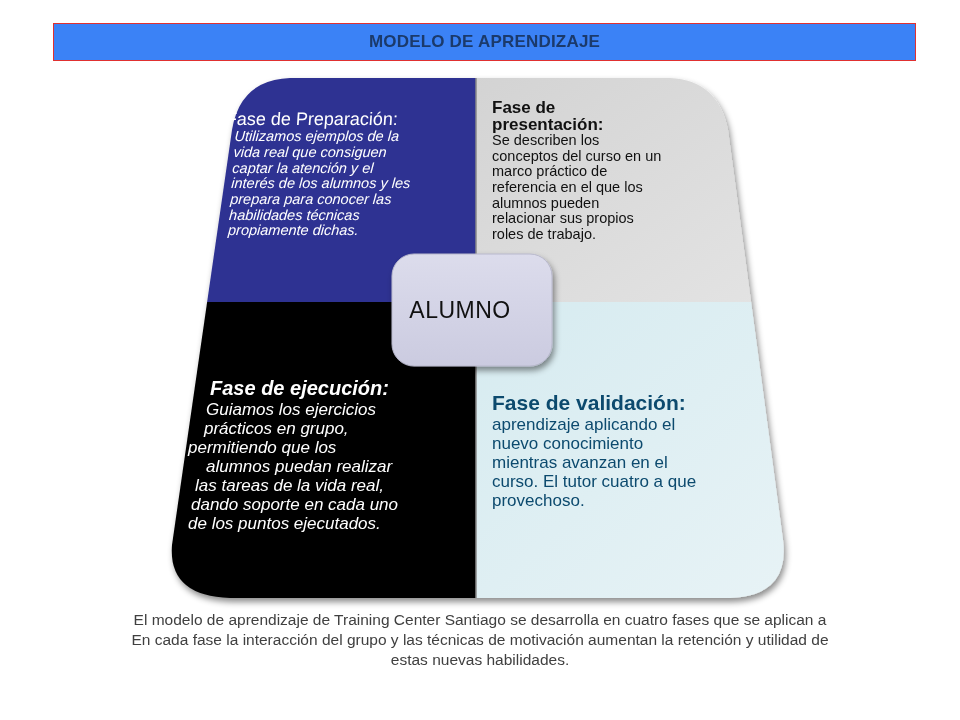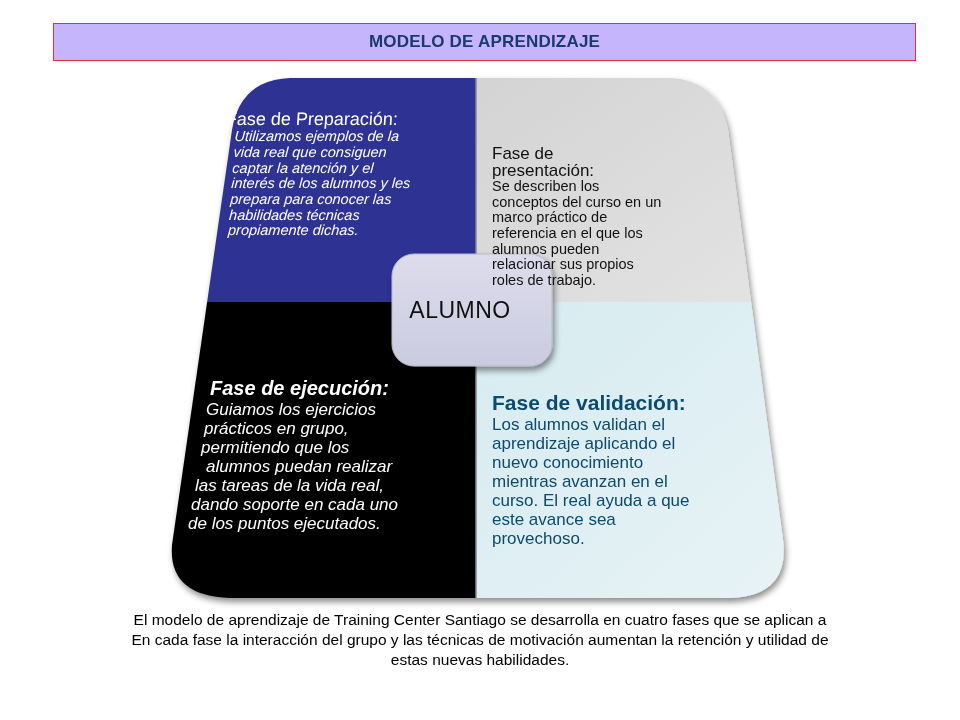--- a/index.html
+++ b/index.html
@@ -1,44 +1,44 @@
 <!DOCTYPE html>
 <html><head>
   <meta charset="utf-8">
   <style>
     html, body { margin:0; padding:0; }
     body { width:960px; height:720px; background:#ffffff; position:relative; overflow:hidden;
            font-family:"Liberation Sans", sans-serif; }
     .title-bar { position:absolute; left:53px; top:23px; width:863px; height:38px;
-                 background:#c4b5fd; border:1px solid #e03030; box-sizing:border-box;
+                 background:#3b82f6; border:1px solid #e03030; box-sizing:border-box;
                  display:flex; align-items:center; justify-content:center; }
     .title-bar span { color:#1b3a6b; font-weight:bold; font-size:17px; letter-spacing:0.2px; }
 
     .diagram { position:absolute; left:0; top:0; width:960px; height:720px; }
     .diagram svg { position:absolute; left:0; top:0; }
 
     .quad-text { position:absolute; line-height:1.08; }
     .q1 { left:222px; top:110px; width:250px; color:#ffffff; transform:skewX(-4deg); }
     .q1 .head { font-size:18px; font-weight:normal; }
     .q1 .body { font-size:14.5px; font-style:italic; margin-left:10px; }
     .q2 { left:492px; top:99px; width:230px; color:#111111; }
-    .q2 .head { font-size:17px; font-weight:normal; line-height:1.0;margin-top:46px; }
+    .q2 .head { font-size:17px; font-weight:bold; line-height:1.0; }
     .q2 .body { font-size:14.5px; }
     .q3 { left:188px; top:378px; width:285px; color:#ffffff; text-align:left; }
     .q3 .head { font-size:20px; font-weight:bold; font-style:italic; margin-left:22px; }
     .q3 .body { font-size:17px; font-style:italic; line-height:1.12; }
     .q4 { left:492px; top:392px; width:290px; color:#0c4a6e; }
     .q4 .head { font-size:21px; font-weight:bold; }
     .q4 .body { font-size:17px; line-height:1.12; }
     .center-label { position:absolute; left:392px; top:254px; width:136px; height:112px;
                     display:flex; align-items:center; justify-content:center;
                     font-size:23px; color:#111; letter-spacing:0.5px; }
 
     .caption { position:absolute; left:40px; top:610px; width:880px; text-align:center;
-               font-size:15.5px; color:#000000; line-height:1.3; }
+               font-size:15.5px; color:#404040; line-height:1.3; }
     .caption div { white-space:nowrap; }
   </style>
 </head>
 <body>
 
 <div class="title-bar">
   <span>MODELO  DE APRENDIZAJE</span>
 </div>
 
 <div class="diagram">
@@ -104,37 +104,35 @@
       <div>relacionar sus propios</div>
       <div>roles de trabajo.</div>
     </div>
   </div>
 
   <div class="quad-text q3">
     <div class="head">Fase de ejecución:</div>
     <div class="body">
       <div style="margin-left:18px">Guiamos los ejercicios</div>
       <div style="margin-left:16px">prácticos en grupo,</div>
-      <div style="margin-left:13px">permitiendo  que los</div>
+      <div style="">permitiendo  que los</div>
       <div style="margin-left:18px">alumnos  puedan  realizar</div>
       <div style="margin-left:7px">las tareas de la vida real,</div>
       <div style="margin-left:3px">dando soporte en cada uno</div>
       <div style="margin-left:0px">de los puntos ejecutados.</div>
     </div>
   </div>
 
   <div class="quad-text q4">
     <div class="head">Fase de validación:</div>
     <div class="body">
-      <div>Los alumnos  validan el</div>
       <div>aprendizaje  aplicando el</div>
       <div>nuevo conocimiento</div>
       <div>mientras avanzan en el</div>
-      <div>curso. El real ayuda a que</div>
-      <div>este avance sea</div>
+      <div>curso. El tutor cuatro a que</div>
       <div>provechoso.</div>
     </div>
   </div>
 
   <div class="center-label">ALUMNO</div>
 </div>
 
 <div class="caption">
   <div>El modelo de aprendizaje de Training Center Santiago se desarrolla en cuatro fases que se aplican a</div>
   <div>En cada fase la interacción del grupo y las técnicas de motivación aumentan la retención y utilidad de</div>

